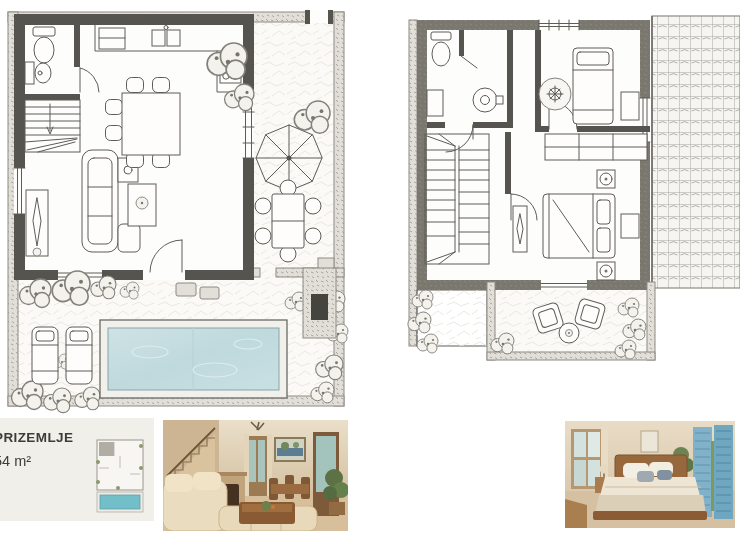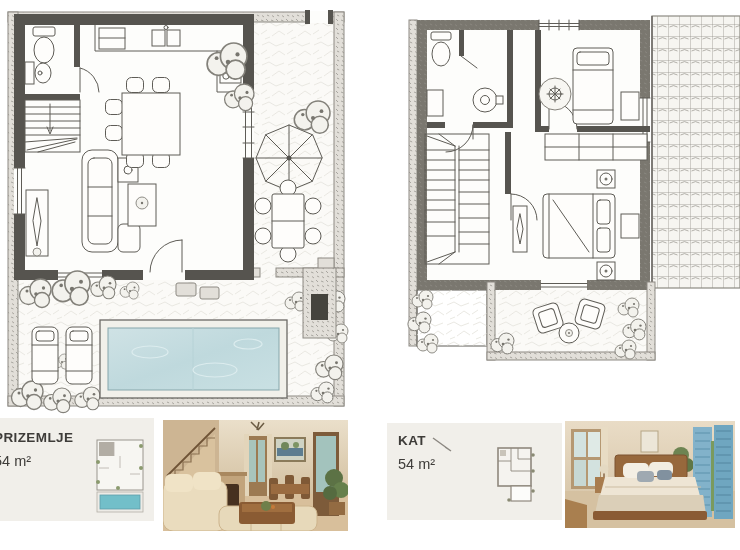--- a/index.html
+++ b/index.html
@@ -474,39 +474,20 @@
       </g>
       <g>
         <rect x="76" y="82" width="56" height="22" rx="3" fill="#8a5b33"></rect>
         <rect x="79" y="84" width="50" height="8" fill="#a06e3f"></rect>
         <circle cx="103" cy="86" r="5" fill="#6f7f4a"></circle>
           <circle cx="110" cy="87" r="2" fill="#c47a3a"></circle>
       </g>
     </svg>
   </div>
 
-  <div class="card" style="left:387px;top:423px;width:175px;height:97px">
-    <div class="txt" style="left:11px;top:10px">
-      <div class="t1">KAT</div>
-      <div class="t2">54 m²</div>
-    </div>
-    <svg class="thumb" style="left:44px;top:13px" width="22" height="18" viewBox="0 0 22 18">
-      <path d="M2,2 L20,15 M14,11 L20,15" stroke="#8b8781" stroke-width="1.4" fill="none"></path>
-    </svg>
-    <svg class="thumb" style="left:107px;top:22px" width="44" height="58" viewBox="0 0 44 58">
-      <rect x="4" y="3" width="33" height="38" fill="#f5f3ef" stroke="#8f887d" stroke-width="1.6"></rect>
-      <path d="M17,3 V16 M4,16 H17 M24,3 V14 M24,14 H37 M17,26 H37 M17,16 V26" stroke="#8f887d" stroke-width="0.9" fill="none"></path>
-      <rect x="6" y="5" width="6" height="6" fill="#c9c4ba"></rect>
-      <rect x="17" y="41" width="20" height="15" fill="#fcfcfa" stroke="#8f887d" stroke-width="1.2"></rect>
-      <circle cx="39" cy="10" r="1.8" fill="#8a8a74"></circle>
-        <circle cx="39" cy="26" r="1.8" fill="#8a8a74"></circle>
-      <circle cx="15" cy="55" r="1.8" fill="#8a8a74"></circle>
-        <circle cx="39" cy="46" r="1.8" fill="#8a8a74"></circle>
-    </svg>
-  </div>
 
   <div class="photo" style="left:565px;top:421px;width:170px;height:107px">
     <svg width="170" height="107" viewBox="0 0 170 107">
       <defs>
         <linearGradient id="ph2w" x1="0" y1="0" x2="0" y2="1">
           <stop offset="0" stop-color="#e9dcc6"></stop>
             <stop offset="1" stop-color="#d2bfa0"></stop>
         </linearGradient>
       </defs>
       <rect width="170" height="107" fill="url(#ph2w)"></rect>

